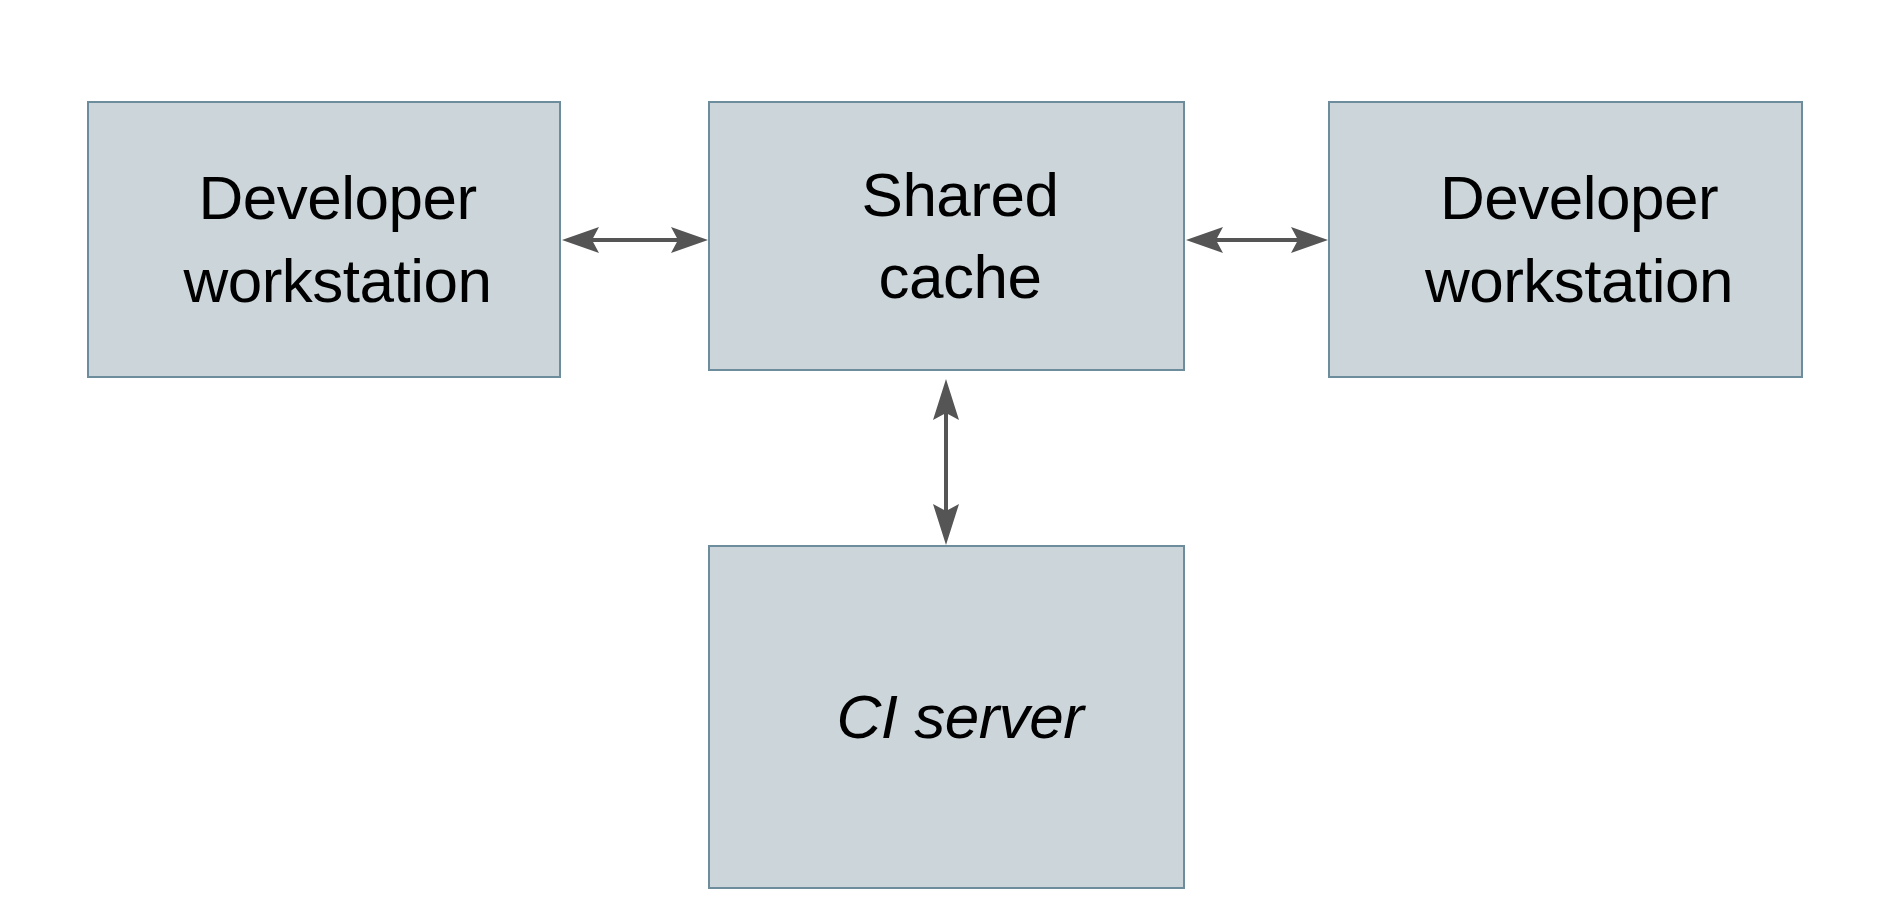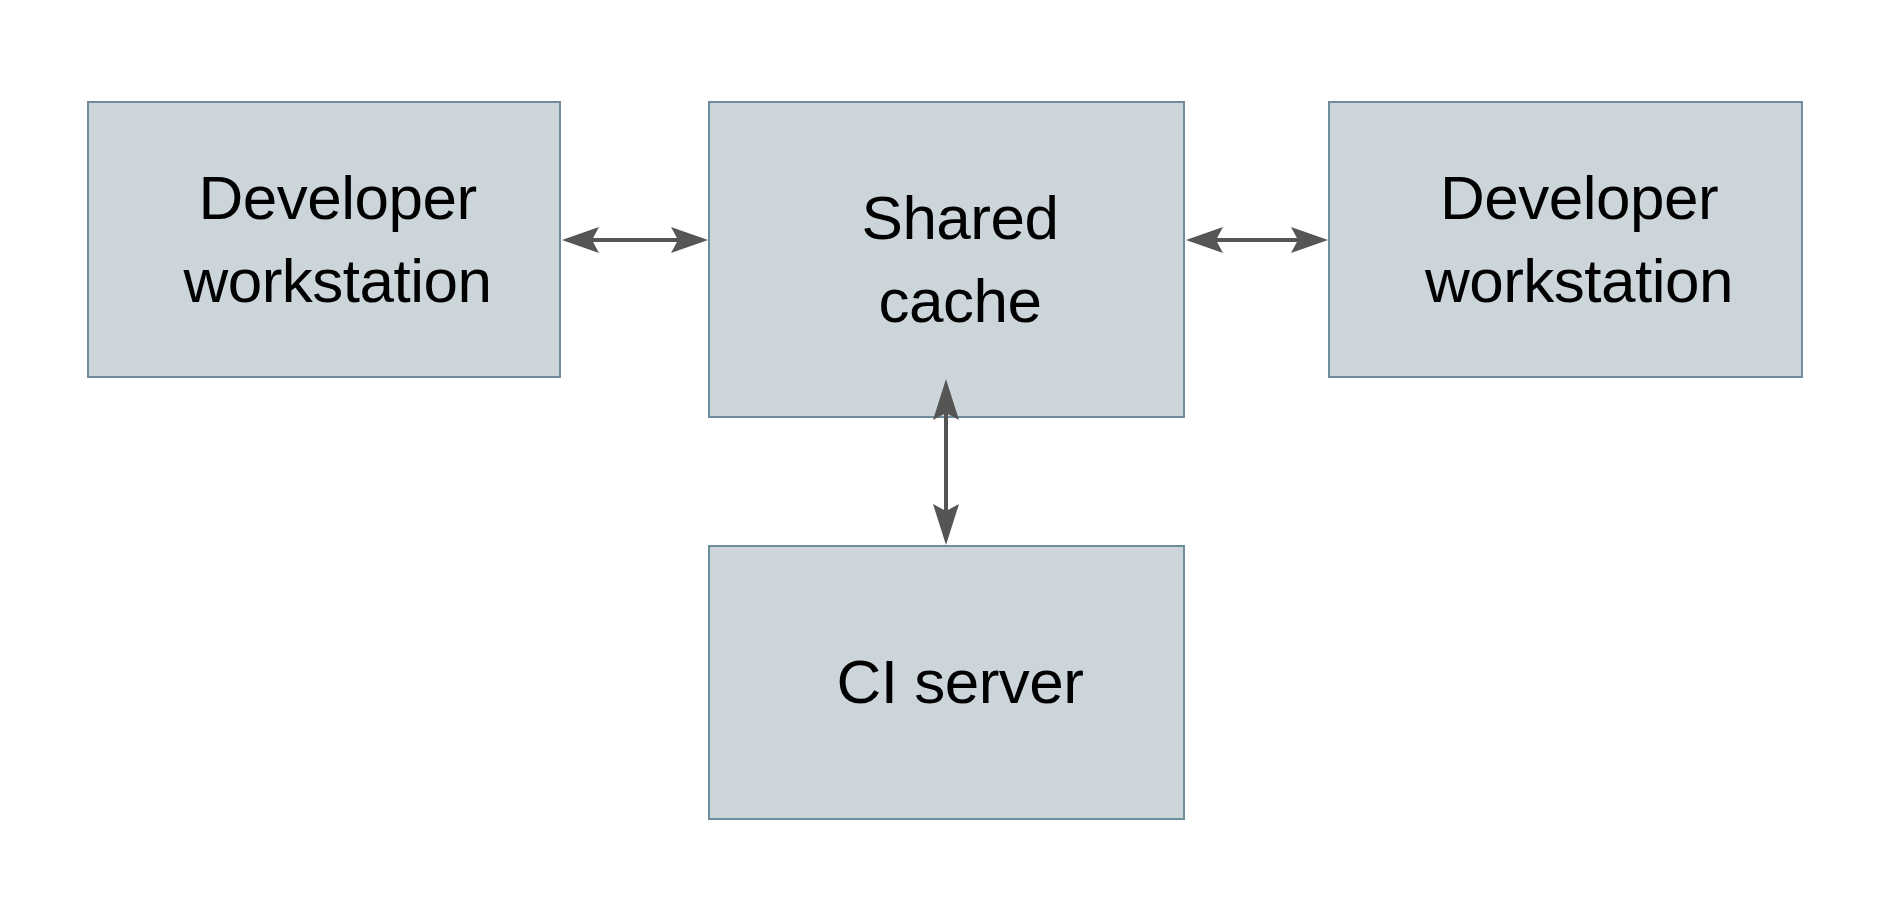--- a/index.html
+++ b/index.html
@@ -49,31 +49,31 @@
 </head>
 <body>
 
 <div id="canvas">
 
   <div class="node" style="left:87px; top:101px; width:474px; height:277px;">
     <span class="node-label">Developer
 workstation</span>
   </div>
 
-  <div class="node" style="left:708px; top:101px; width:477px; height:317px;">
+  <div class="node" style="left:708px; top:101px; width:477px; height:270px;">
     <span class="node-label">Shared
 cache</span>
   </div>
 
   <div class="node" style="left:1328px; top:101px; width:475px; height:277px;">
     <span class="node-label">Developer
 workstation</span>
   </div>
 
-  <div class="node" style="left:708px; top:545px; width:477px; height:275px;">
+  <div class="node" style="left:708px; top:545px; width:477px; height:344px;font-style:italic;">
     <span class="node-label">CI server</span>
   </div>
 
   <div class="edge" style="left:561px; top:218px; width:148px; height:44px;">
     <svg width="148" height="44" viewBox="0 0 148 44">
 
       <rect x="30" y="20" width="88" height="4" fill="#555555"></rect>
 
       <path d="M 1 22 L 38 9 L 31 22 L 38 35 Z" fill="#555555"></path>
 

